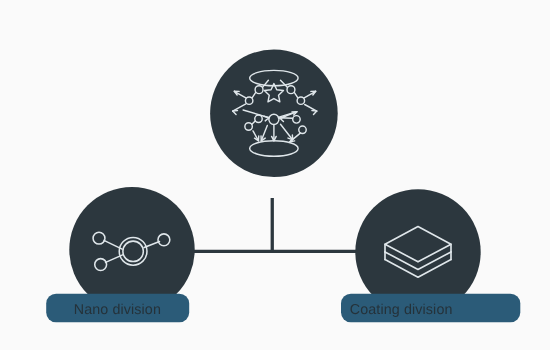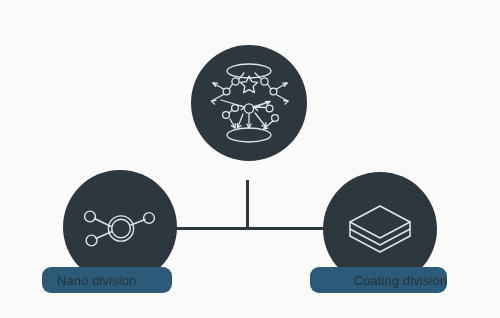--- a/index.html
+++ b/index.html
@@ -60,29 +60,28 @@
     top: 156px;
     width: 96px;
     height: 26px;
     padding-left: 11px;
   }
   #pill-nano {
     left: 42px;
     top: 267px;
     width: 130px;
     height: 26px;
-    padding-left: 15px;
+    padding-left: 25px;
   }
   #pill-coating {
     left: 310px;
     top: 267px;
-    width: 137px;
+    width: 163px;
     height: 26px;
     padding-left: 8px;
-    justify-content: flex-end;
   }
   #circle-hipims {
     left: 191px;
     top: 45px;
     width: 116px;
     height: 116px;
   }
   #circle-nano {
     left: 63px;
     top: 170px;

